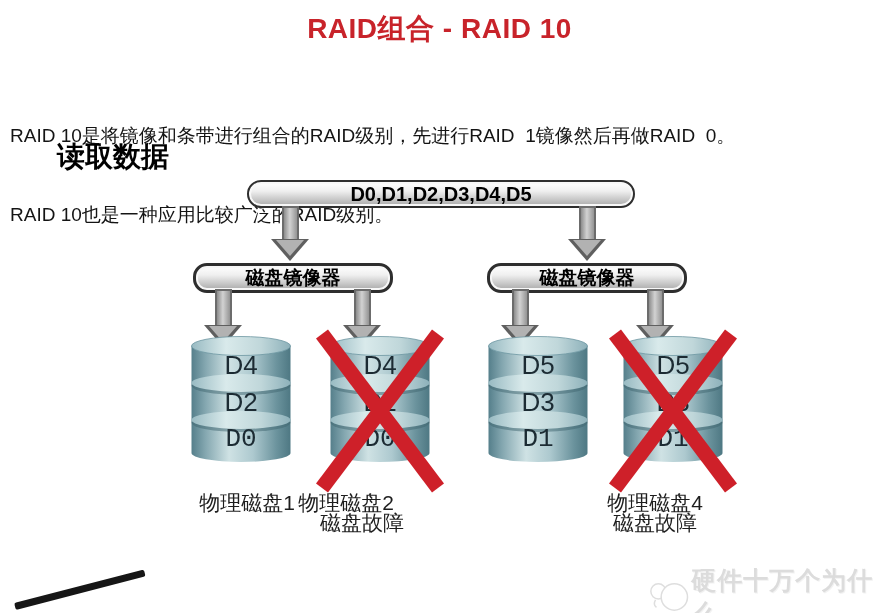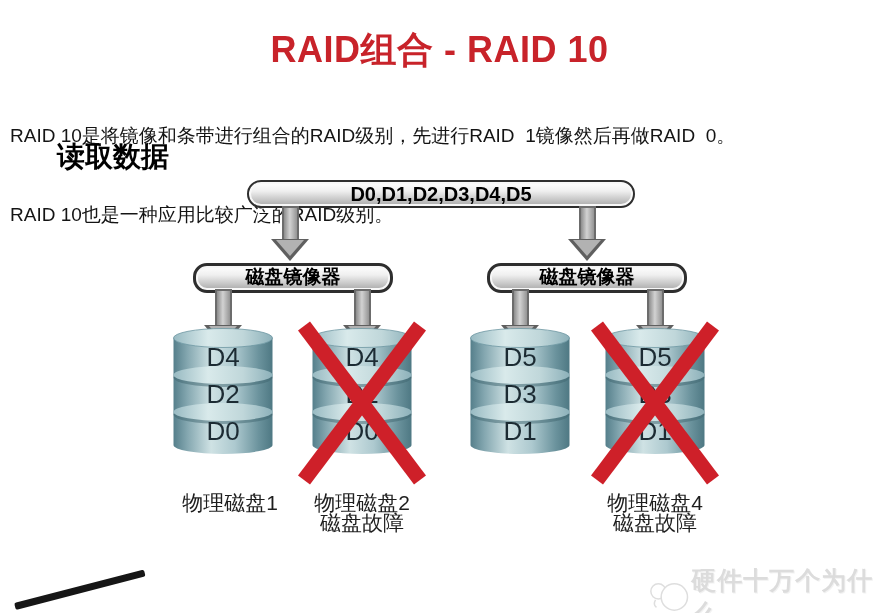--- a/index.html
+++ b/index.html
@@ -2,37 +2,37 @@
 <html><head>
 <meta charset="utf-8">
 <style>
   html,body { margin:0; padding:0; background:#ffffff; }
   .page {
     position:relative; width:887px; height:613px; background:#ffffff;
     font-family:"Liberation Sans", sans-serif; overflow:hidden;
   }
   
   .title {
-    position:absolute; top:10px; left:16px; right:24px; margin:16px;
-    text-align:center; font-size:36px; font-weight:bold; color:#c8232a;
+    position:absolute; top:10px; left:16px; right:24px; margin:0;
+    text-align:center; font-size:28px; font-weight:bold; color:#c8232a;
     letter-spacing:0.5px;
   }
   .intro {
     position:absolute; top:71px; left:10px; width:866px;
     font-size:19px; line-height:1.38; color:#141414; font-weight:500;
     white-space:pre-wrap;
   }
   
   .read-heading {
     position:absolute; top:138px; left:57px; right:0;
     text-align:left; font-size:28px; font-weight:600; color:#000;
   }
   
   .bar {
-    position:absolute; display:flex; align-items:flex-end; justify-content:center;
+    position:absolute; display:flex; align-items:center; justify-content:center;
     border-radius:14px; border:3px solid #2e2e2e;
     background:linear-gradient(180deg,#ffffff 0%,#efefef 38%,#c2c2c2 78%,#a9a9a9 100%);
     box-shadow:inset 0 0 0 2px #f7f7f7;
     font-weight:bold; color:#000;
   }
   .main-bar  { left:247px; top:180px; width:384px; height:24px; font-size:20px; border-width:2px; }
   .mirror-left  { left:193px; top:263px; width:194px; height:24px; font-size:19px; }
   .mirror-right { left:487px; top:263px; width:194px; height:24px; font-size:19px; }
   
   .arrow { position:absolute; width:40px; display:flex; flex-direction:column; align-items:center; }
@@ -47,38 +47,38 @@
   .arrow .head::after { content:""; position:absolute; left:-14px; top:-21px;
     border-left:14px solid transparent; border-right:14px solid transparent;
     border-top:16px solid #b2b2b2; }
   .a-r1-left  { left:270px; top:206px; height:55px; }
   .a-r1-right { left:567px; top:206px; height:55px; }
   .a-r2-1 { left:203px; top:289px; height:58px; }
   .a-r2-2 { left:342px; top:289px; height:58px; }
   .a-r2-3 { left:500px; top:289px; height:58px; }
   .a-r2-4 { left:635px; top:289px; height:58px; }
   
-  .disk { position:absolute; top:328px; width:100px; height:126px; }
+  .disk { position:absolute; top:336px; width:100px; height:126px;margin-left:18px; }
   .d1 { left:173px; } .d2 { left:312px; } .d3 { left:470px; } .d4 { left:605px; }
   .disk svg.cyl { position:absolute; left:0; top:0; width:100px; height:126px; }
   .blk {
     position:absolute; left:0; width:100%; height:32px;
     display:flex; align-items:center; justify-content:center;
     font-size:26px; color:#1c2b33; font-weight:500;
   }
-  .blk.b1 { top:13px; } .blk.b2 { top:50px; } .blk.b3 { top:87px; }
+  .blk.b1 { top:13px; } .blk.b2 { top:50px; } .blk.b3 { top:87px;font-family:Liberation Mono, monospace; }
   .xmark { position:absolute; left:-15px; top:-10px; width:130px; height:170px; }
   
   .cap, .failnote {
     position:absolute; width:160px; text-align:center;
     font-size:21px; color:#1d1d1d; font-weight:500;
   }
   .cap { top:489px; }
   .failnote { top:509px; }
-  .cap.c1 { left:150px; } .cap.c2 { left:282px; } .cap.c3 { left:440px; } .cap.c4 { left:575px;text-align:center; }
+  .cap.c1 { left:135px;text-align:right; } .cap.c2 { left:266px; } .cap.c3 { left:440px; } .cap.c4 { left:575px;text-align:center; }
   .failnote.f2 { left:282px; } .failnote.f4 { left:575px; }
   
   .watermark { position:absolute; left:648px; top:564px; display:flex; align-items:center; }
   .wm-icon { width:46px; height:38px; display:block; }
   .wm-text { font-size:25px; font-weight:600; color:#dcdcdc; letter-spacing:1px;
              text-shadow:1px 1px 0 #f2f2f2; }
   
   .corner-stroke {
     position:absolute; left:15px; top:603px; width:134px; height:7px;
     background:#161616; border-radius:2px;

